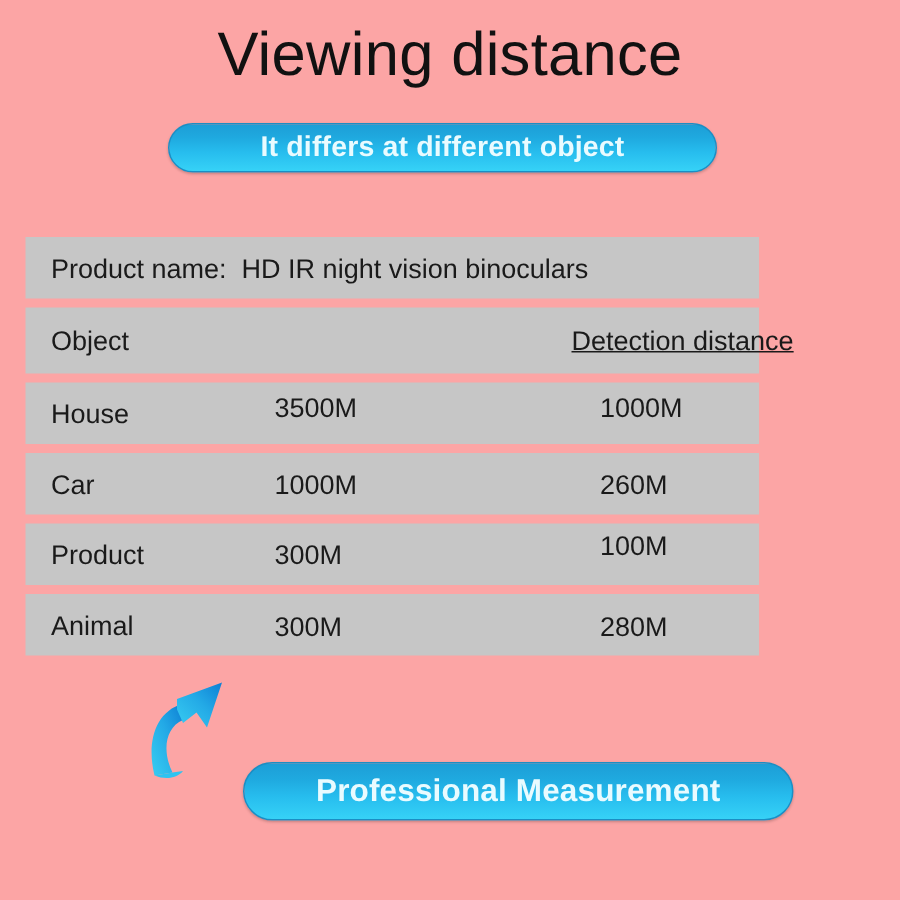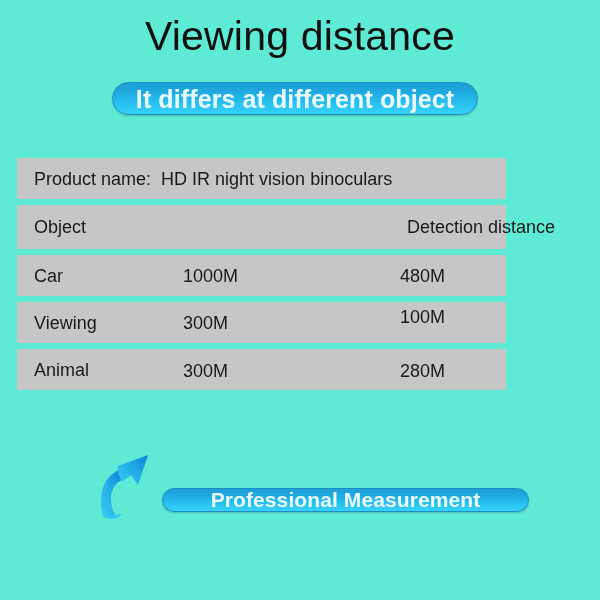--- a/index.html
+++ b/index.html
@@ -9,21 +9,21 @@
     background: #ffffff;
   }
   body {
     font-family: "Liberation Sans", sans-serif;
     -webkit-font-smoothing: antialiased;
   }
   #page {
     position: relative;
     width: 600px;
     height: 600px;
-    background: #5eead4;
+    background: #fca5a5;
     overflow: hidden;
   }
 
   
   #title {
     position: absolute;
     left: 0;
     top: 12px;
     width: 600px;
     text-align: center;
@@ -48,29 +48,28 @@
     align-items: center;
     justify-content: center;
     text-align: center;
     white-space: nowrap;
   }
   #pill-subtitle {
     left: 112px;
     top: 82px;
     width: 366px;
     height: 33px;
-    font-size: 25px;
+    font-size: 19px;
     letter-spacing: 0.1px;
-    align-items: flex-end;
   }
   #pill-footer {
     left: 162px;
-    top: 488px;
+    top: 508px;
     width: 367px;
-    height: 24px;
+    height: 39px;
     font-size: 21px;
     letter-spacing: 0.1px;
   }
 
   
   #table {
     position: absolute;
     left: 17px;
     top: 158px;
     width: 489px;
@@ -90,21 +89,21 @@
     transform: translateY(-50%);
     white-space: nowrap;
     font-size: 18px;
     line-height: 20px;
   }
   #row-product { height: 41px; }
   #row-product .cell { left: 17px; font-size: 18px; }
   #row-header { height: 44px; padding-left: 24px; }
   #row-header .c0 { left: 17px; }
   #row-header .c1 { left: 166px; }
-  #row-header .c2 { left: 390px; }
+  #row-header .c2 { left: 364px; text-decoration: underline; }
   .row-data { height: 41px; }
   .row-data .c0 { left: 17px; }
   .row-data .c1 { left: 166px; }
   .row-data .c2 { left: 383px; }
 
   
   #row-house  .c1, #row-house  .c2 { top: 42%; }
   #row-animal .c2 { top: 36%; }
   #row-human  .c1, #row-human  .c2 { top: 54%; }
 
@@ -135,29 +134,34 @@
         <span>Product name:</span>&nbsp;
         <span>HD IR night vision binoculars</span>
       </span>
     </div>
 
     <div class="row" id="row-header">
       <span class="cell c0">Object</span>
       <span class="cell c2">Detection distance</span>
     </div>
 
+    <div class="row row-data" id="row-house">
+      <span class="cell c0">House</span>
+      <span class="cell c1">3500M</span>
+      <span class="cell c2">1000M</span>
+    </div>
 
     <div class="row row-data" id="row-car">
       <span class="cell c0">Car</span>
       <span class="cell c1">1000M</span>
-      <span class="cell c2">480M</span>
+      <span class="cell c2">260M</span>
     </div>
 
     <div class="row row-data" id="row-animal">
-      <span class="cell c0">Viewing</span>
+      <span class="cell c0">Product</span>
       <span class="cell c1">300M</span>
       <span class="cell c2">100M</span>
     </div>
 
     <div class="row row-data" id="row-human">
       <span class="cell c0">Animal</span>
       <span class="cell c1">300M</span>
       <span class="cell c2">280M</span>
     </div>
 

